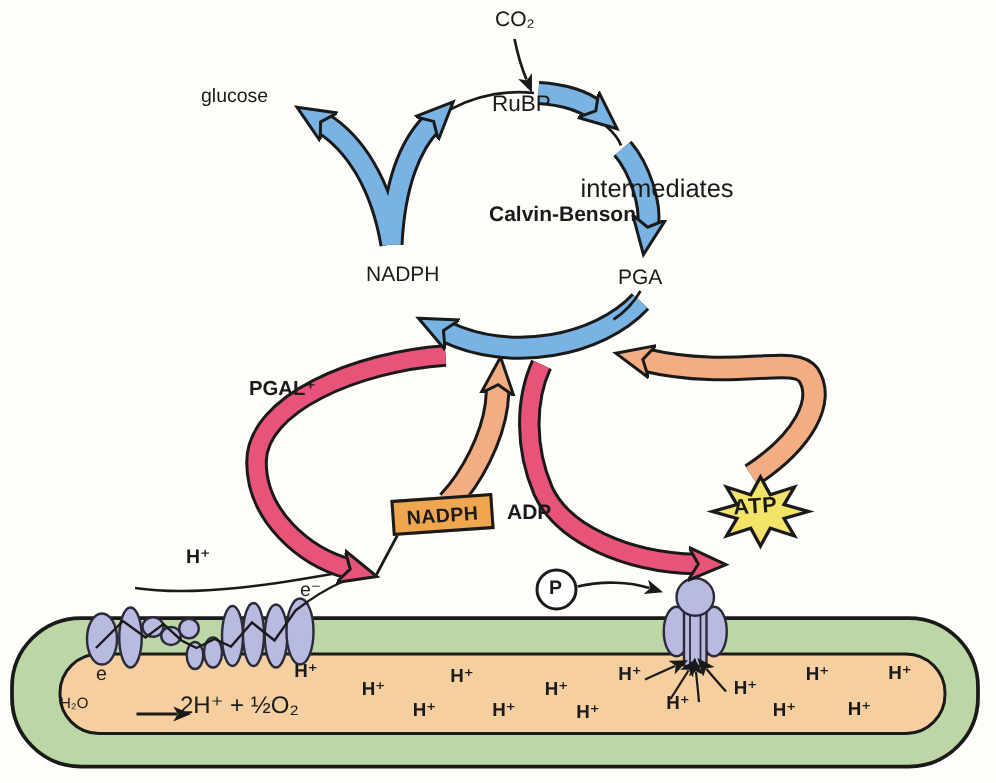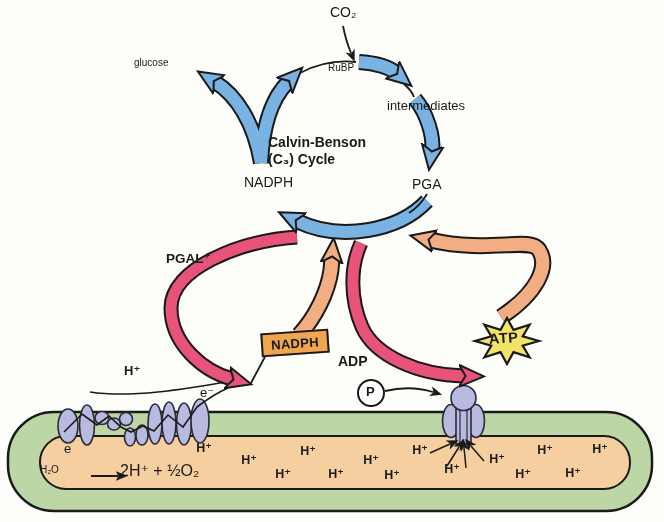--- a/index.html
+++ b/index.html
@@ -18,22 +18,22 @@
     position:relative;width:664px;height:522px;overflow:hidden;
     background:#fdfdfa;
     font-family:"Liberation Sans","DejaVu Sans",sans-serif;
     color:var(--outline-black);
   }
   .art{position:absolute;left:0;top:0;}
   .band-under{fill:none;stroke:var(--outline-black);stroke-linecap:butt;}
   .thin{fill:none;stroke:var(--outline-black);}
   .lbl{position:absolute;white-space:nowrap;color:var(--outline-black);line-height:1.1;}
   .b{font-weight:700;}
-  .cycle-title{position:absolute;left:268px;top:134px;width:160px;
-    font-weight:700;font-size:14px;line-height:17px;}
+  .cycle-title{position:absolute;left:268px;top:134px;width:160px;text-align:center;
+    font-weight:700;font-size:14px;line-height:17px;padding-left:27px;}
   .nadph-box{position:absolute;left:261px;top:331px;width:64px;height:20px;
     background:var(--nadph-box-fill);border:2px solid var(--outline-black);
     transform:rotate(-4deg);display:flex;align-items:center;justify-content:center;
     font-weight:700;font-size:13px;letter-spacing:.3px;}
   .h-ion{position:absolute;transform:translate(-50%,-50%);font-weight:700;
     font-size:12.5px;white-space:nowrap;color:var(--outline-black);}
 </style>
 </head>
 <body>
 
@@ -132,36 +132,35 @@
       <path d="M 404,84 Q 412,91 414,97"></path>
       <path d="M 427,194 Q 420,206 409,213"></path>
     </g>
 
     <path class="thin" stroke-width="1.8" marker-end="url(#mh-black)" d="M 343,26 Q 346,41 351,53"></path>
 
     <line x1="91" y1="476" x2="118" y2="476" style="stroke:var(--outline-black);stroke-width:2" marker-end="url(#mh-black)"></line>
   </svg>
 
   <div class="lbl" style="left:330px;top:5px;font-size:14px">CO₂</div>
-  <div class="lbl" style="left:134px;top:57px;font-size:10px">glucose</div>
-  <div class="lbl" style="left:328px;top:62px;font-size:10px">RuBP</div>
-  <div class="lbl" style="left:387px;top:99px;font-size:13px">intermediates</div>
+  <div class="lbl" style="left:134px;top:57px;font-size:13px">glucose</div>
+  <div class="lbl" style="left:328px;top:62px;font-size:15px">RuBP</div>
+  <div class="lbl" style="left:387px;top:117px;font-size:17px">intermediates</div>
   <div class="lbl" style="left:244px;top:175px;font-size:14px">NADPH</div>
   <div class="lbl" style="left:412px;top:177px;font-size:14px">PGA</div>
 
   <div class="cycle-title">
     <div>Calvin-Benson</div>
-    <div>(C₃) Cycle</div>
   </div>
 
   <div class="lbl b" style="left:166px;top:252px;font-size:13.5px">PGAL⁺</div>
   <div class="nadph-box">
     <span>NADPH</span>
   </div>
-  <div class="lbl b" style="left:338px;top:354px;font-size:14px">ADP</div>
+  <div class="lbl b" style="left:338px;top:334px;font-size:14px">ADP</div>
   <div class="lbl b" style="left:489px;top:331px;font-size:14.5px;transform:rotate(-4deg);letter-spacing:.5px">ATP</div>
   <div class="lbl b" style="left:366px;top:385px;font-size:13px">P</div>
 
   <div class="lbl b" style="left:124px;top:364px;font-size:13px">H⁺</div>
   <div class="lbl" style="left:200px;top:386px;font-size:13px">e⁻</div>
   <div class="lbl" style="left:64px;top:442px;font-size:13px">e</div>
   <div class="lbl" style="left:40px;top:464px;font-size:10px">H₂O</div>
   <div class="lbl" style="left:120px;top:462px;font-size:16px">2H⁺ + ½O₂</div>
 
   <div class="art" style="position:absolute;left:0;top:0;width:664px;height:522px;pointer-events:none">

